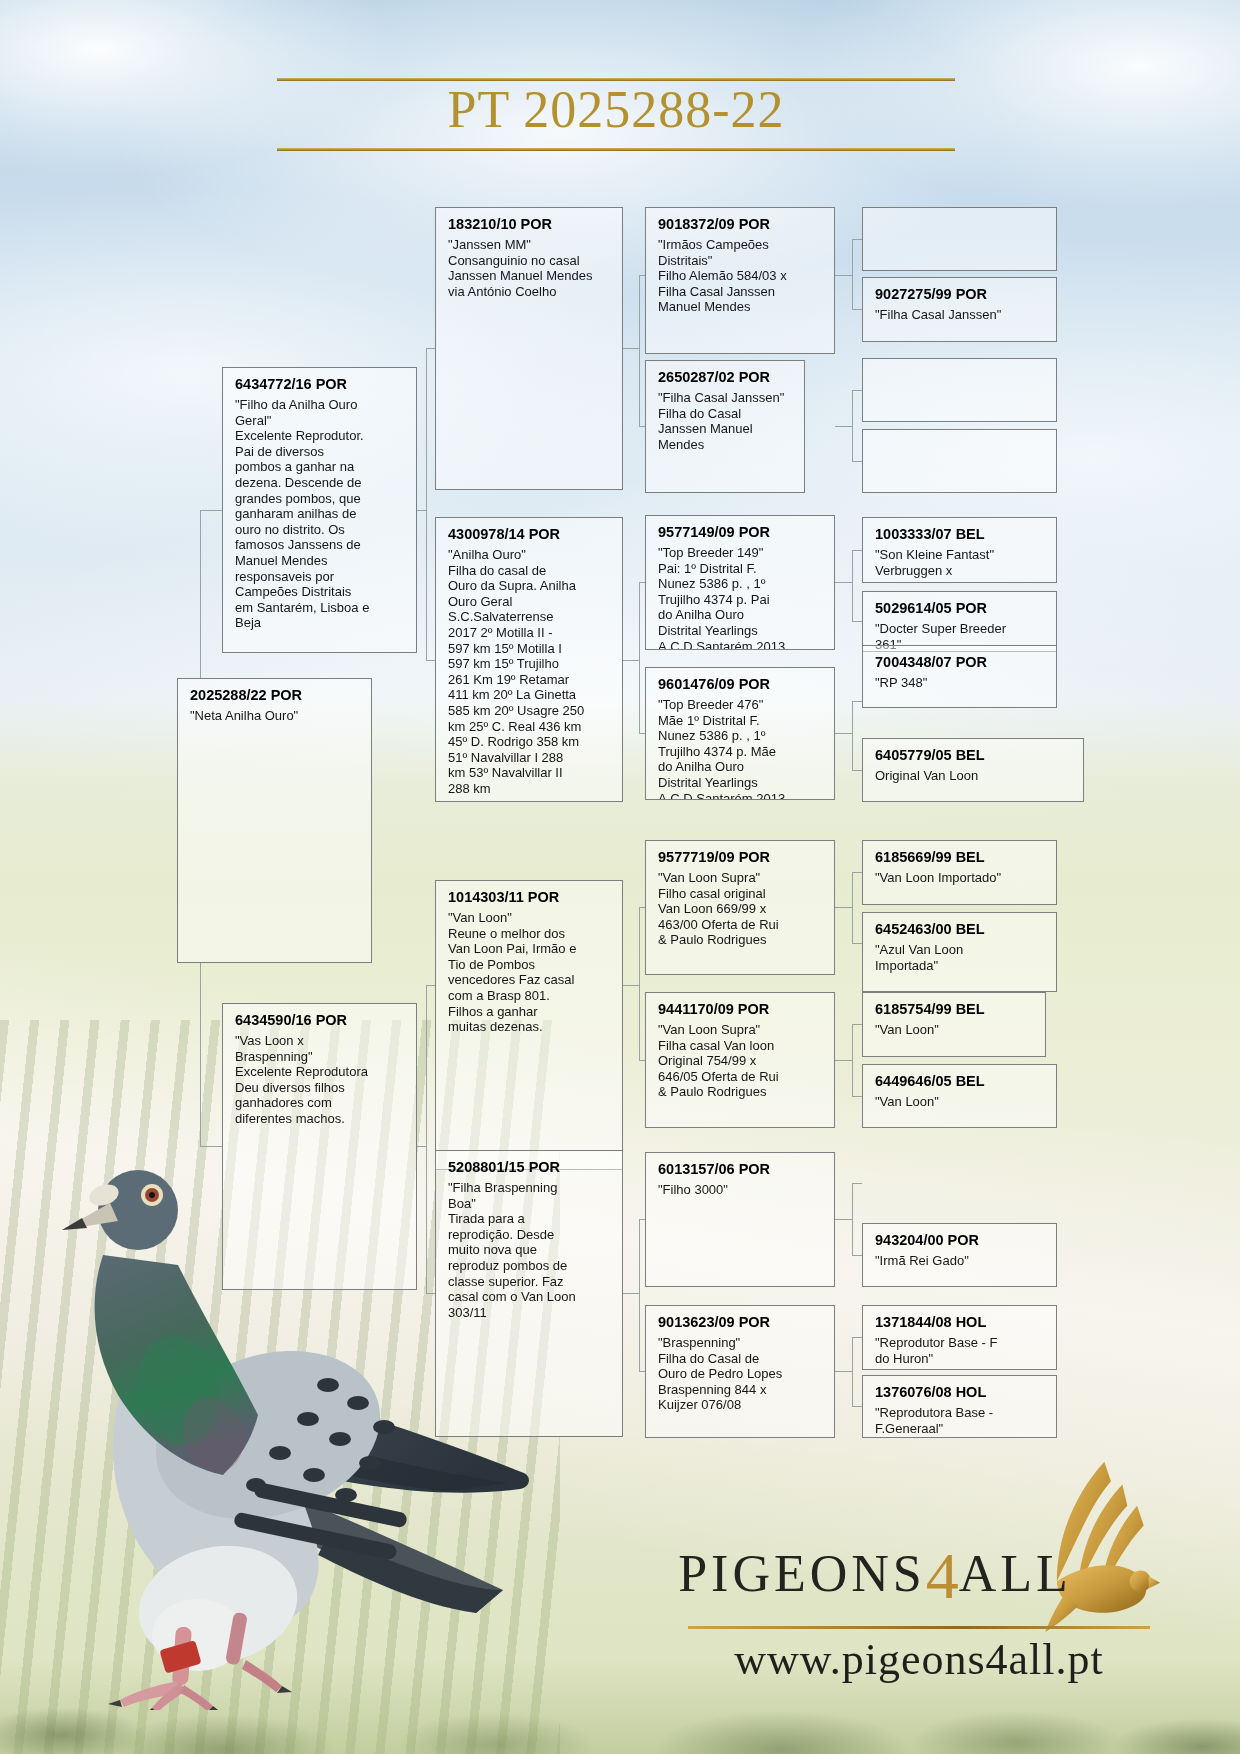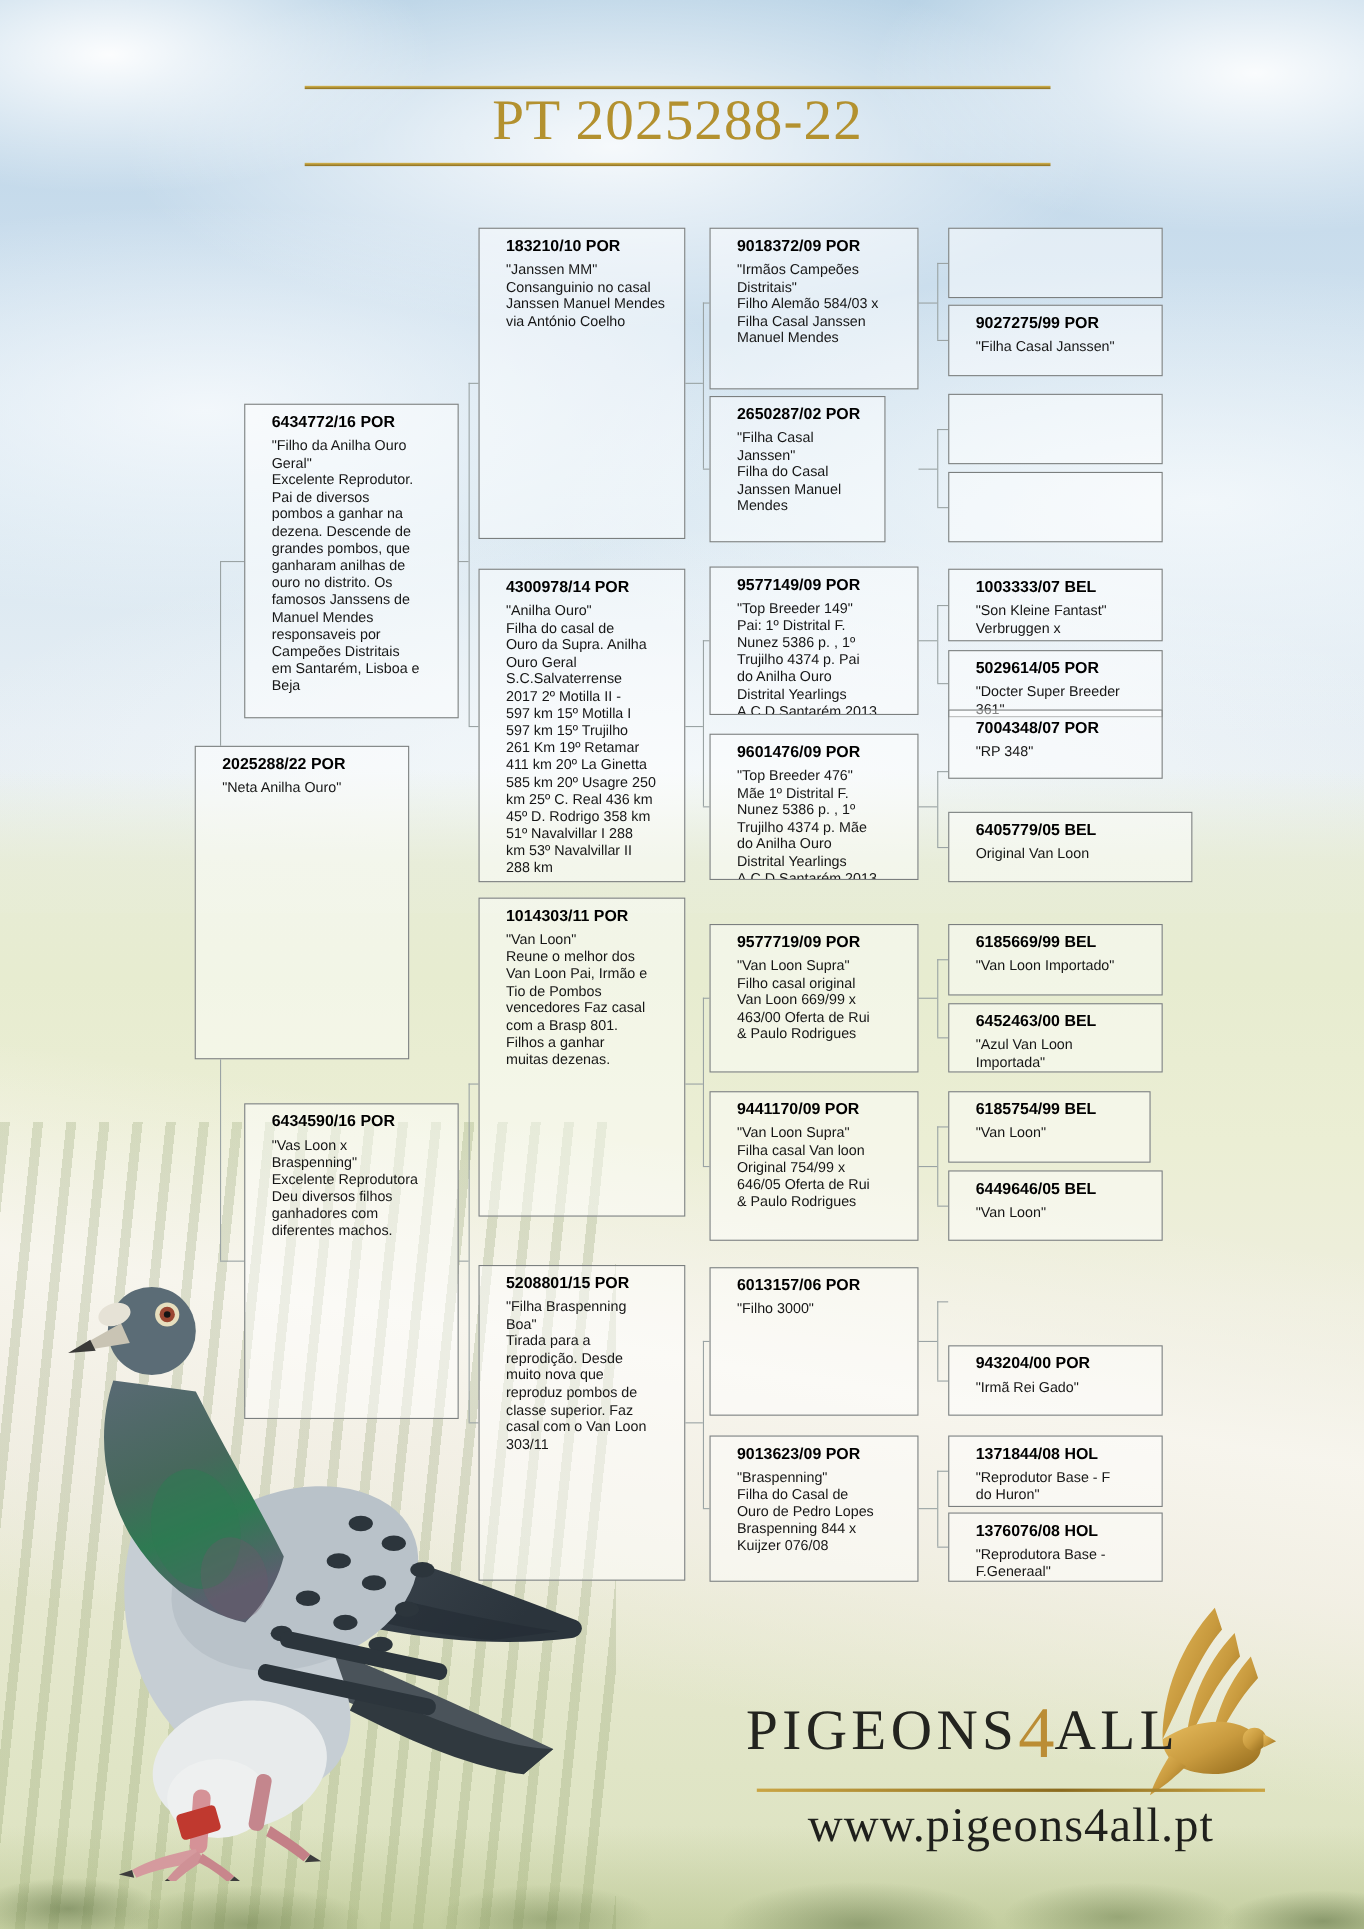--- a/index.html
+++ b/index.html
@@ -40,21 +40,21 @@
     background:linear-gradient(180deg,#d7b750,#8a6d20);}
   #title-rule-top{top:78px;} #title-rule-bottom{top:148px;}
   .page-title{position:absolute;left:277px;top:80px;width:678px;z-index:2;text-align:center;
     font-family:"Liberation Serif",serif;font-size:52px;letter-spacing:1px;color:#b3912f;}
 
   
   #connectors{position:absolute;inset:0;z-index:2;}
   .conn{position:absolute;background:#9aa3a4;}
   #boxes{position:absolute;inset:0;z-index:3;}
   .box{position:absolute;background:rgba(255,255,255,.48);border:1px solid #7b7f7f;
-       box-sizing:border-box;padding:8px 12px 6px 24px;overflow:hidden;}
+       box-sizing:border-box;padding:8px 12px 6px 12px;overflow:hidden;}
   .box .ring{font-size:14.5px;font-weight:bold;color:#000;line-height:17px;margin-bottom:4px;}
   .box .desc{font-size:13px;color:#161616;line-height:15.6px;white-space:pre-line;}
 
   
   .pigeon{position:absolute;left:28px;top:1135px;width:505px;height:575px;z-index:5;}
 
   
   .brand-bird{position:absolute;left:1032px;top:1460px;width:130px;height:172px;z-index:4;}
   .brand-text{position:absolute;left:660px;top:1538px;width:430px;z-index:4;text-align:center;
     font-family:"Liberation Serif",serif;font-size:52px;letter-spacing:4px;color:#23241f;white-space:nowrap;}
@@ -194,21 +194,21 @@
 597 km 15º Trujilho
 261 Km 19º Retamar
 411 km 20º La Ginetta
 585 km 20º Usagre 250
 km 25º C. Real 436 km
 45º D. Rodrigo 358 km
 51º Navalvillar I 288
 km 53º Navalvillar II
 288 km</div>
   </div>
-  <div class="box" style="left:435px;top:816px;width:188px;height:290px">
+  <div class="box" style="left:435px;top:880px;width:188px;height:290px">
     <div class="ring">1014303/11 POR</div>
     <div class="desc">"Van Loon"
 Reune o melhor dos
 Van Loon Pai, Irmão e
 Tio de Pombos
 vencedores Faz casal
 com a Brasp 801.
 Filhos a ganhar
 muitas dezenas.</div>
   </div>
@@ -319,21 +319,21 @@
     <div class="desc">"RP 348"</div>
   </div>
   <div class="box" style="left:862px;top:738px;width:222px;height:64px">
     <div class="ring">6405779/05 BEL</div>
     <div class="desc">Original Van Loon</div>
   </div>
   <div class="box" style="left:862px;top:840px;width:195px;height:65px">
     <div class="ring">6185669/99 BEL</div>
     <div class="desc">"Van Loon Importado"</div>
   </div>
-  <div class="box" style="left:862px;top:912px;width:195px;height:63px">
+  <div class="box" style="left:862px;top:912px;width:195px;height:80px">
     <div class="ring">6452463/00 BEL</div>
     <div class="desc">"Azul Van Loon
 Importada"</div>
   </div>
   <div class="box" style="left:862px;top:992px;width:184px;height:65px">
     <div class="ring">6185754/99 BEL</div>
     <div class="desc">"Van Loon"</div>
   </div>
   <div class="box" style="left:862px;top:1064px;width:195px;height:64px">
     <div class="ring">6449646/05 BEL</div>

